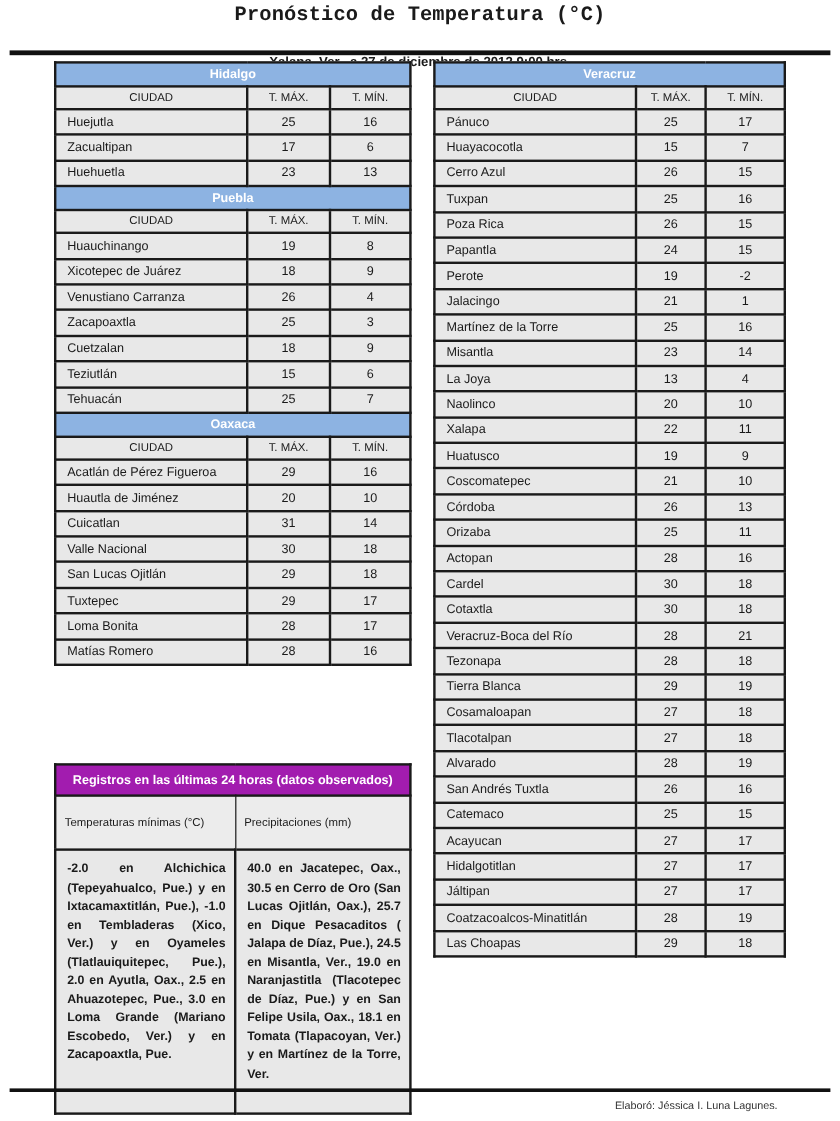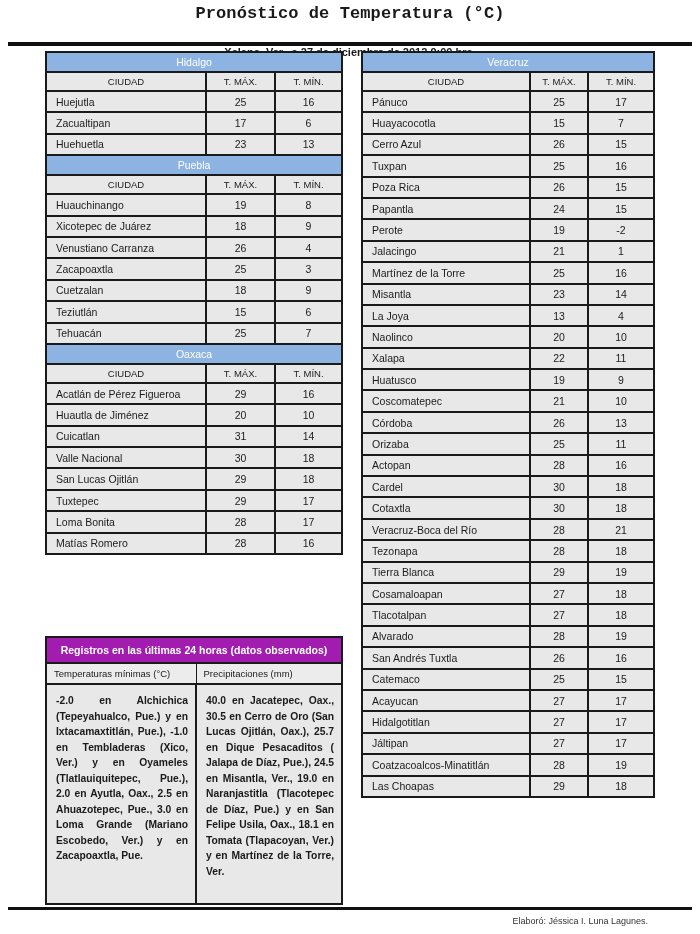--- a/index.html
+++ b/index.html
@@ -24,39 +24,39 @@
     position: absolute; right: 52px; top: 916px; font-size: 9px; color: #333;
   }
   table.state {
     position: absolute; border-collapse: collapse; background: #e8e8e8;
     border: 2px solid #1a1a1a; font-size: 10.5px; table-layout: fixed;
   }
   table.state td, table.state th {
     border: 2px solid #1a1a1a; padding: 0 9px; height: 19.4px; font-weight: normal;
   }
   table.state tr.region th {
-    background: #8db3e2; color: #ffffff; font-weight: normal; text-align: center;
+    background: #8db3e2; color: #ffffff; font-weight: bold; text-align: center;
     height: 18px; font-size: 10.5px;
   }
   table.state tr.colhead td { text-align: center; font-size: 9.5px; height: 17px; margin-top: 36px; }
   table.state td.num { text-align: center; }
   #left-table { left: 45px; top: 51px; width: 296px; }
   #right-table { left: 361px; top: 51px; width: 292px; }
   #left-table col.c1 { width: 160px; } #left-table col.c2 { width: 69px; } #left-table col.c3 { width: 67px; }
   #right-table col.c1 { width: 168px; } #right-table col.c2 { width: 58px; } #right-table col.c3 { width: 66px; }
 
   table.obs {
     position: absolute; left: 45px; top: 636px; width: 296px; border-collapse: collapse;
     table-layout: fixed; border: 2px solid #1a1a1a; background: #e8e8e8;
   }
   table.obs th {
     background: #a21caf; color: #ffffff; font-weight: bold; font-size: 10.5px;
     height: 22px; text-align: center; border: 2px solid #1a1a1a;
   }
-  table.obs td.sub { font-size: 9.5px; height: 19px; padding: 0 7px; border: 1px solid #1a1a1a; background: #ececec; }
+  table.obs td.sub { font-size: 9.5px; height: 19px; padding: 12px 7px; border: 1px solid #1a1a1a; background: #ececec; }
   table.obs td.body {
     vertical-align: top; font-weight: bold; font-size: 10.3px; line-height: 15.5px;
     padding: 8px 7px 6px 9px; text-align: justify; border: 2px solid #1a1a1a; height: 204px;
   }
 </style>
 </head>
 <body>
 
 <div class="title">Pronóstico de Temperatura (°C)</div>
 <div class="subtitle">Xalapa, Ver., a 27 de diciembre de 2012  9:00 hrs.</div>

